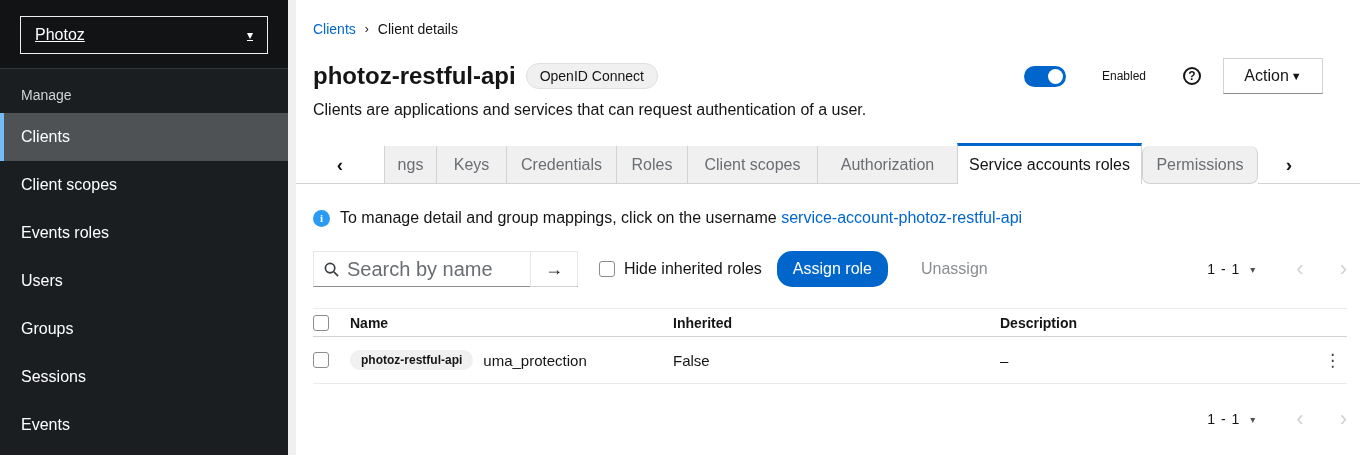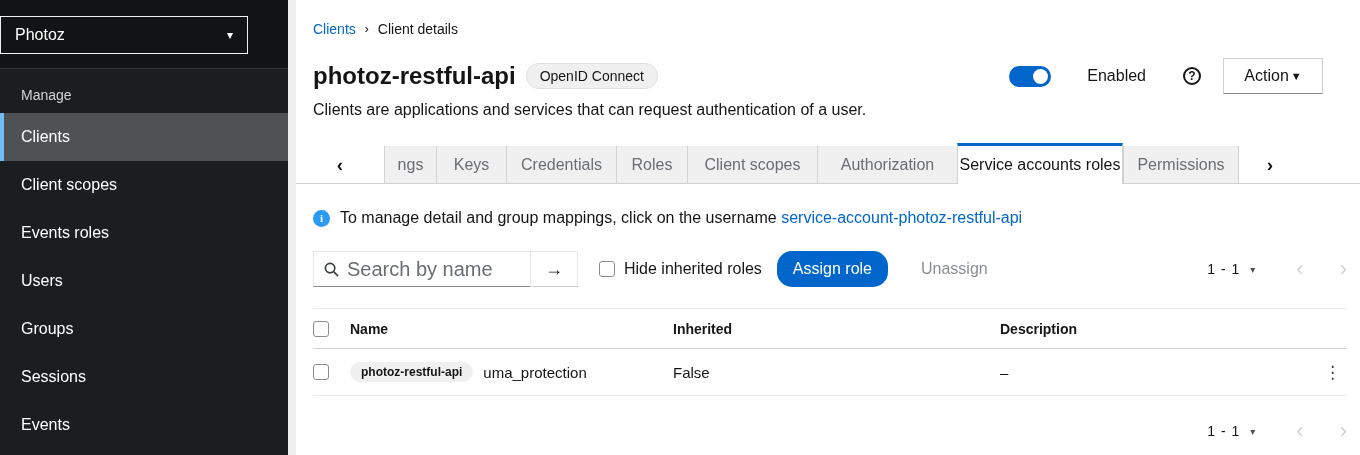--- a/index.html
+++ b/index.html
@@ -17,28 +17,29 @@
     width: 288px; height: 455px;
     background: #1b1e21;
     z-index: 5;
   }
   .masthead {
     height: 69px;
     background: #121315;
     border-bottom: 1px solid #33373b;
   }
   .realm-selector {
-    position: absolute; left: 0; top: 16px;
+    position: absolute; left: 20px; top: 16px;
     width: 248px; height: 38px;
     border: 1px solid #f0f0f0;
     display: flex; align-items: center;
     padding: 0 14px;
     color: #ffffff;
     font-size: 16px;
     cursor: pointer;
+    text-decoration: underline;
   }
   .realm-selector .caret { margin-left: auto; font-size: 12px; color: #ffffff; }
   .nav-section-label {
     padding: 18px 0 10px 21px;
     color: #d2d2d2;
     font-size: 14px;
   }
   .nav-list { list-style: none; }
   .nav-item {
     height: 48px;
@@ -95,21 +96,21 @@
     background: #0066cc;
     border-radius: 11px;
     position: relative;
     cursor: pointer;
   }
   .toggle .knob {
     position: absolute; right: 3px; top: 3px;
     width: 15px; height: 15px;
     background: #ffffff; border-radius: 50%;
   }
-  .enabled-label { font-size: 16px; margin-left: 36px; color: #151515; }
+  .enabled-label { font-size: 12px; margin-left: 36px; color: #151515; }
   .help-icon {
     margin-left: 37px;
     width: 18px; height: 18px;
     border: 2px solid #151515;
     border-radius: 50%;
     display: flex; align-items: center; justify-content: center;
     font-size: 12px; font-weight: 700; color: #151515;
     cursor: pointer;
   }
   .action-dropdown {
@@ -147,21 +148,21 @@
     height: 38px;
     background: #f0f0f0;
     border-left: 1px solid #d2d2d2;
     border-bottom: 1px solid #d2d2d2;
     display: flex; align-items: center; justify-content: center;
     font-size: 16px; color: #6a6e73;
     cursor: pointer;
     white-space: nowrap;
     overflow: hidden;
   }
-  .tab.last { border-right: 1px solid #d2d2d2; }
+  .tab.last { border-right: 1px solid #d2d2d2; border-radius: 8px; }
   .tab.active {
     height: 41px;
     background: #ffffff;
     border: 1px solid #d2d2d2;
     border-top: 3px solid #0066cc;
     border-bottom: none;
     color: #151515;
   }
   .tab-filler { flex: 1; height: 38px; border-bottom: 1px solid #d2d2d2; }
 
@@ -268,21 +269,21 @@
   .pagination .pg-next { margin-left: 36px; }
 
   
   .roles-table { margin: 21px 13px 0 17px; }
   .t-row {
     display: grid;
     grid-template-columns: 37px 323px 327px 1fr 48px;
     align-items: center;
   }
   .t-head {
-    height: 41px;
+    height: 29px;
     border-top: 1px solid #ebebeb;
     border-bottom: 1px solid #d2d2d2;
     font-size: 14px; font-weight: 700;
   }
   .t-body { height: 47px; border-bottom: 1px solid #ebebeb; font-size: 15px; }
   .name-cell { display: flex; align-items: center; gap: 10px; }
   .client-badge {
     background: #f0f0f0;
     border-radius: 11px;
     padding: 3px 11px;
@@ -369,21 +370,21 @@
   <p class="subtitle">Clients are applications and services that can request authentication of a user.</p>
 
   <div class="tabs-row">
     <button class="tab-scroll-btn">‹</button>
     <div class="tab" style="width:52px">ngs</div>
     <div class="tab" style="width:70px">Keys</div>
     <div class="tab" style="width:110px">Credentials</div>
     <div class="tab" style="width:71px">Roles</div>
     <div class="tab" style="width:130px">Client scopes</div>
     <div class="tab" style="width:140px">Authorization</div>
-    <div class="tab active" style="width:166px">Service accounts roles</div>
+    <div class="tab active" style="width:185px">Service accounts roles</div>
     <div class="tab last" style="width:116px">Permissions</div>
     <button class="tab-scroll-btn right">›</button>
     <div class="tab-filler"></div>
   </div>
 
   <div class="alert-row">
     <span class="info-icon">i</span>
     <span><span>To manage detail and group mappings, click on the username</span>
       <a>service-account-photoz-restful-api</a></span>
   </div>

